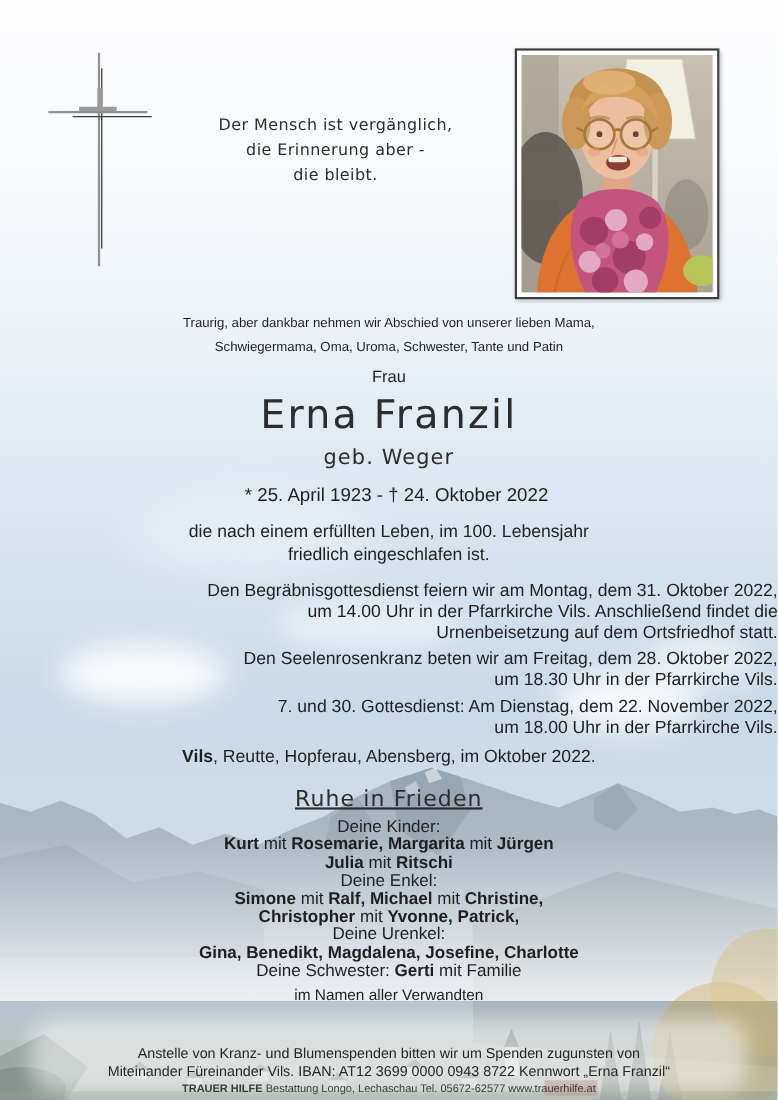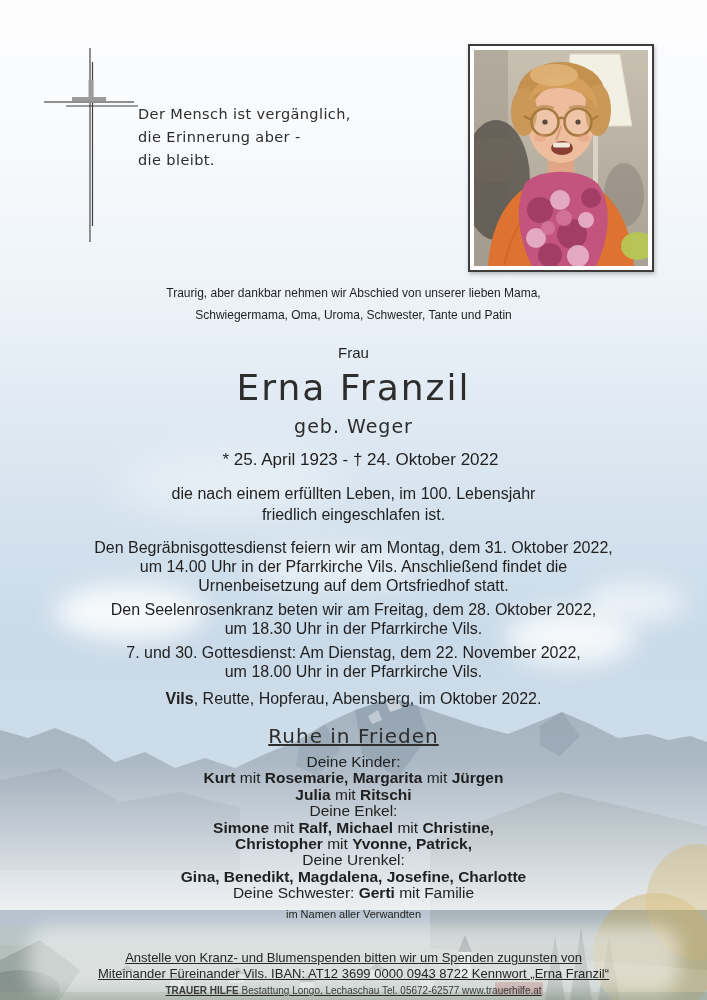--- a/index.html
+++ b/index.html
@@ -13,40 +13,40 @@
   }
   .cloud{position:absolute;background:#ffffff;border-radius:50%;filter:blur(12px);z-index:1;}
   .mountains{position:absolute;left:0;top:540px;z-index:1;}
   .fog{position:absolute;left:28px;right:28px;top:926px;height:68px;background:rgba(255,255,255,.5);
        filter:blur(9px);border-radius:22px;z-index:2;}
   .content{position:absolute;inset:0;z-index:3;}
   .b{font-weight:bold;}
   .hand{font-family:"DejaVu Sans",sans-serif;color:#2d2d2d;}
 
   .cross{position:absolute;left:40px;top:42px;}
-  .quote{position:absolute;left:138px;top:103px;width:334px;
+  .quote{position:absolute;left:138px;top:103px;width:334px;text-align:center;
          font-size:14.5px;line-height:23px;letter-spacing:.4px;}
   .photo-frame{position:absolute;left:468px;top:44px;border:2px solid #3d3d3d;background:#fff;
                padding:4px;box-shadow:1px 2px 4px rgba(0,0,0,.25);line-height:0;}
 
   .main{position:absolute;left:0;top:283px;width:707px;text-align:center;}
   .intro{font-size:12px;line-height:21.5px;}
-  .frau{font-size:15px;line-height:16px;margin-top:19px;}
+  .frau{font-size:15px;line-height:16px;margin-top:9px;}
   .name{font-size:36px;line-height:50px;margin-top:2px;letter-spacing:2px;}
   .geb{font-size:19px;line-height:22px;margin-top:2px;letter-spacing:1px;text-align:center;}
   .dates{font-size:17px;line-height:18px;margin-top:14px;padding-left:14px;}
   .life{font-size:16px;line-height:21px;margin-top:14px;}
   .services{margin-top:13px;font-size:16px;line-height:19px;}
-  .service-para{margin:0 0 5px 0;}
+  .service-para{margin:0 0 5px 0;text-align:right;}
   .location{font-size:16px;line-height:18px;margin-top:9px;}
   .rip{font-size:20px;line-height:26px;margin-top:15px;letter-spacing:1px;text-decoration:underline;}
   .family{margin-top:5px;font-size:15.5px;line-height:16.4px;}
-  .closing{font-size:11px;line-height:15px;margin-top:5px;}
+  .closing{font-size:14px;line-height:15px;margin-top:5px;}
   .footer{position:absolute;left:0;top:950px;width:707px;text-align:center;
-          font-size:13px;line-height:15.5px;color:#262626;text-decoration:underline;}
+          font-size:13px;line-height:15.5px;color:#262626;}
   .agency{font-size:10px;line-height:12px;margin-top:4px;color:#3a3a3a;}
 </style>
 </head>
 <body>
 
 <div class="bg"></div>
 <div class="cloud" style="left:55px;top:585px;width:150px;height:55px;opacity:.85;"></div>
 <div class="cloud" style="left:250px;top:545px;width:170px;height:45px;opacity:.5;"></div>
 <div class="cloud" style="left:505px;top:610px;width:130px;height:55px;opacity:.8;"></div>
 <div class="cloud" style="left:585px;top:582px;width:100px;height:40px;opacity:.6;"></div>

